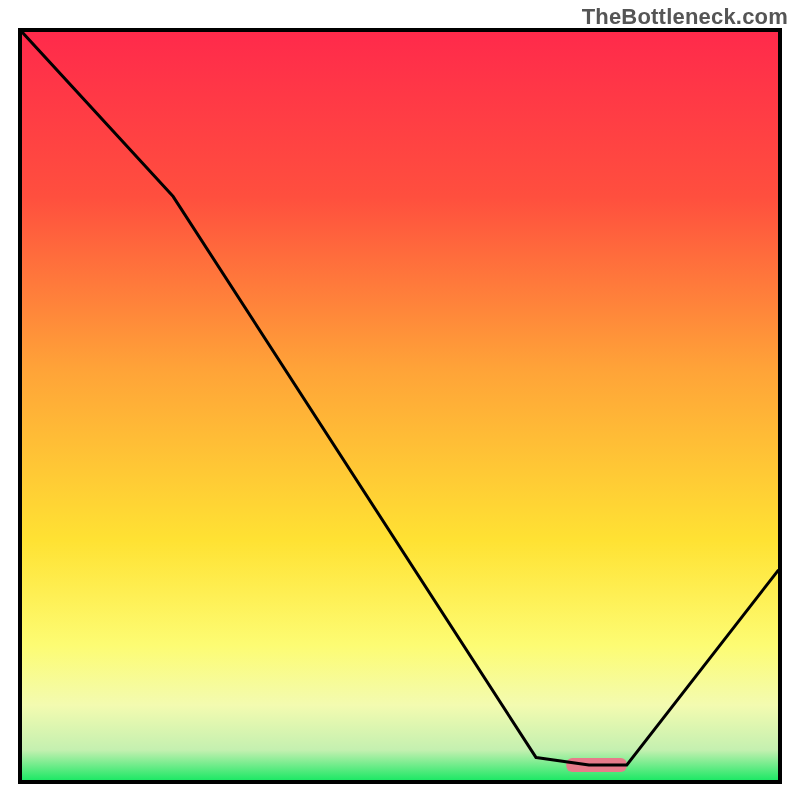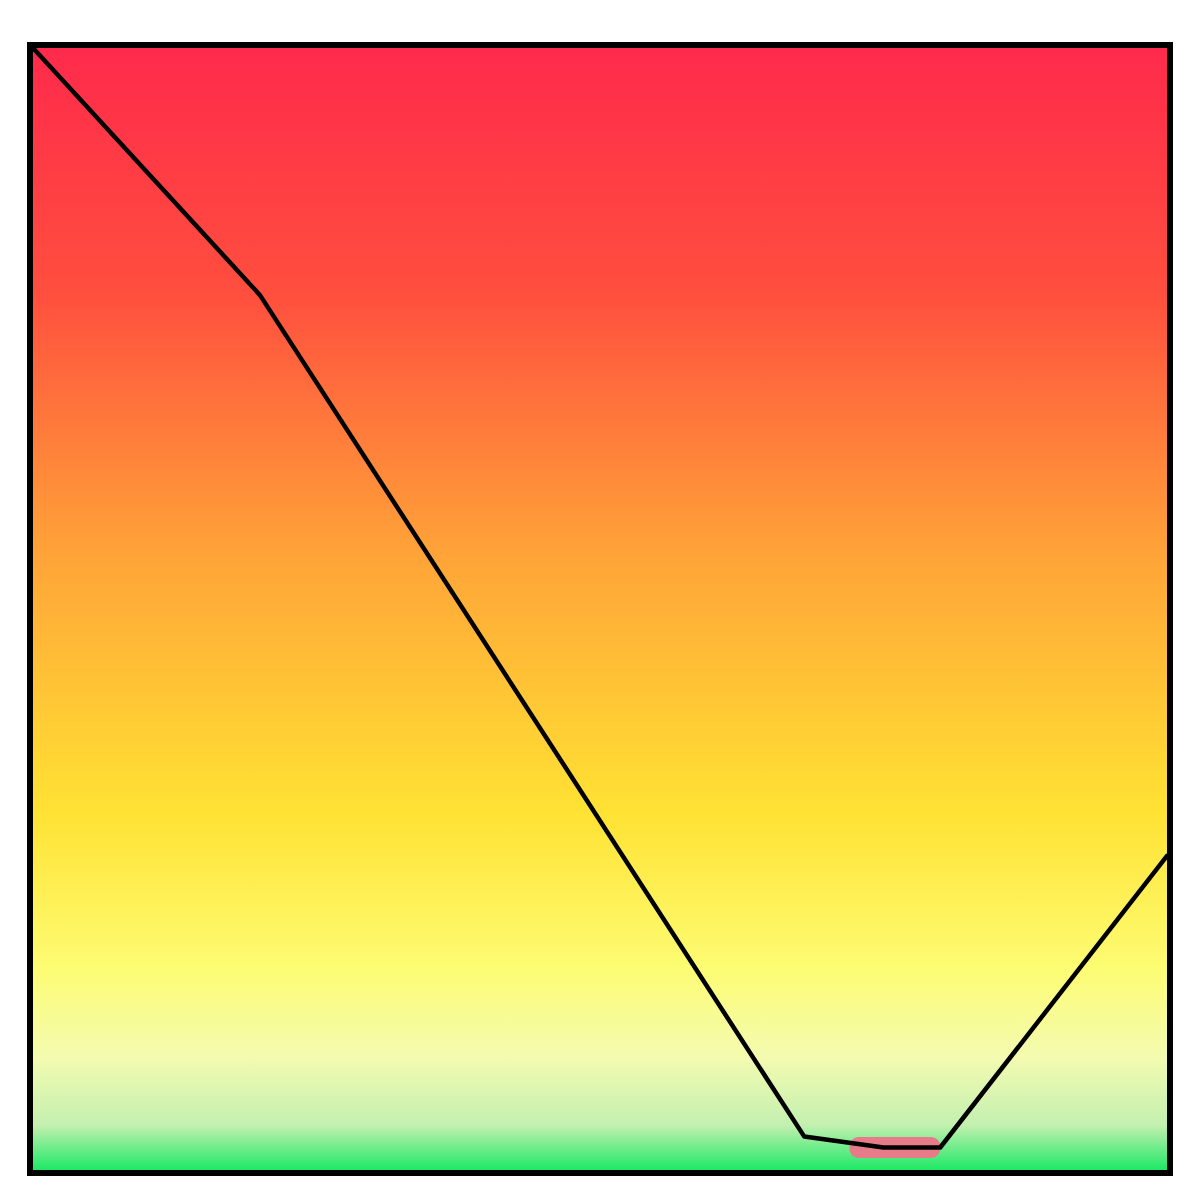--- a/index.html
+++ b/index.html
@@ -39,20 +39,21 @@
     width: 100%;
     height: 100%;
     display: block;
   }
 </style>
 </head>
 <body>
 
 <div class="wrapper">
 
+  <div class="watermark">TheBottleneck.com</div>
 
   <div class="plot-frame">
     <svg class="chart" viewBox="0 0 756 748" preserveAspectRatio="none">
       <defs>
         <linearGradient id="bg-grad" x1="0" y1="0" x2="0" y2="1">
         <stop offset="0%" stop-color="#ff2a4b"></stop>
             <stop offset="22%" stop-color="#ff4f3e"></stop>
             <stop offset="45%" stop-color="#ffa338"></stop>
             <stop offset="68%" stop-color="#ffe233"></stop>
             <stop offset="82%" stop-color="#fdfc73"></stop>

